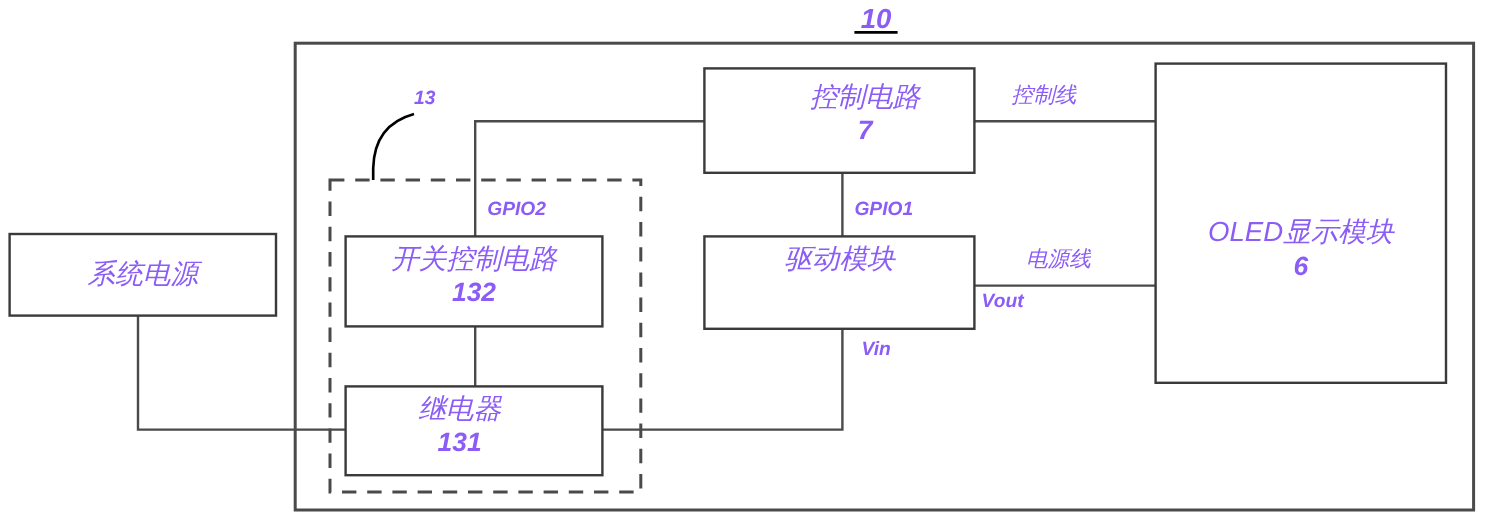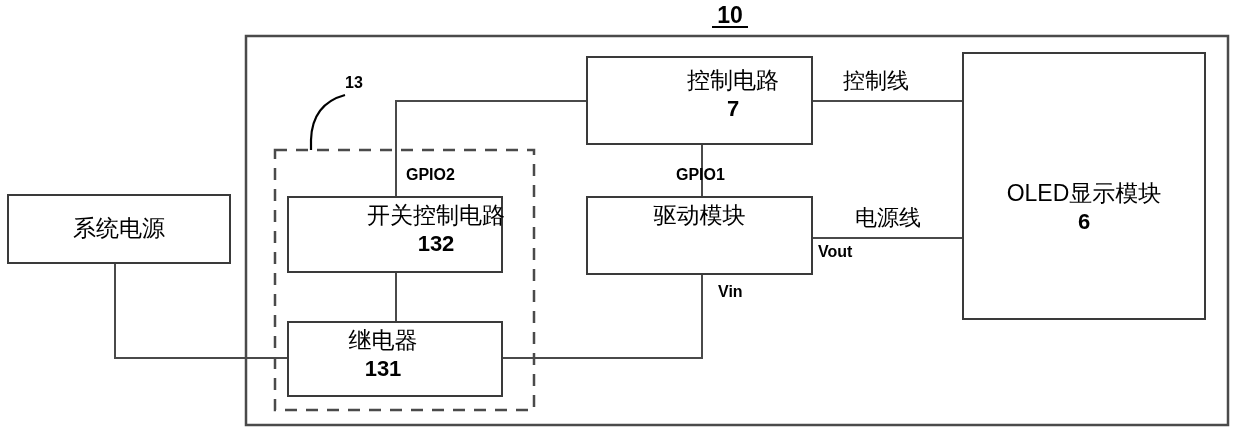--- a/index.html
+++ b/index.html
@@ -47,40 +47,41 @@
     stroke: #000000;
     stroke-width: 2.2;
     fill: none;
   }
   .underline {
     stroke: #000000;
     stroke-width: 2.2;
   }
   .lbl {
     position: absolute;
-    color: #000000;
+    color: #8b5cf6;
     white-space: nowrap;
     line-height: 1.12;
+    font-style: italic;
   }
   .box-label {
     text-align: center;
     font-size: 23px;
   }
   .box-label .num {
     display: block;
     font-weight: bold;
     font-size: 22px;
     margin-top: 3px;
   }
   .tag {
     font-size: 16px;
     font-weight: bold;
   }
   .cn-tag {
-    font-size: 22px;
+    font-size: 18px;
     font-weight: normal;
   }
   .fig-num {
     font-size: 23px;
     font-weight: bold;
   }
 </style>
 </head>
 <body>
 
@@ -124,47 +125,47 @@
   </svg>
 
   <div class="lbl fig-num" style="left:712px; top:3px; width:36px; text-align:center;">10</div>
 
   <div class="lbl tag" style="left:345px; top:74px;">13</div>
 
   <div class="lbl box-label" style="left:8px; top:216px; width:222px;">
     <span>系统电源</span>
   </div>
 
-  <div class="lbl box-label" style="left:288px; top:203px; width:214px;padding-left:41px;">
+  <div class="lbl box-label" style="left:288px; top:203px; width:214px;">
     <span>开关控制电路</span>
     <span class="num">132</span>
   </div>
 
   <div class="lbl box-label" style="left:288px; top:328px; width:190px;">
     <span>继电器</span>
     <span class="num">131</span>
   </div>
 
-  <div class="lbl box-label" style="left:587px; top:68px; width:268px;margin-left:12px;">
+  <div class="lbl box-label" style="left:587px; top:68px; width:268px;">
     <span>控制电路</span>
     <span class="num">7</span>
   </div>
 
   <div class="lbl box-label" style="left:587px; top:203px; width:225px;">
     <span>驱动模块</span>
   </div>
 
   <div class="lbl box-label" style="left:963px; top:157px; width:242px;margin-top:24px;">
     <span>OLED显示模块</span>
     <span class="num">6</span>
   </div>
 
   <div class="lbl tag" style="left:406px; top:166px;">GPIO2</div>
 
-  <div class="lbl tag" style="left:676px; top:166px;">GPIO1</div>
+  <div class="lbl tag" style="left:712px; top:166px;">GPIO1</div>
 
   <div class="lbl tag" style="left:718px; top:283px;">Vin</div>
 
   <div class="lbl tag" style="left:818px; top:243px;">Vout</div>
 
   <div class="lbl cn-tag" style="left:843px; top:69px;">控制线</div>
 
   <div class="lbl cn-tag" style="left:855px; top:206px;">电源线</div>
 
 </div>

